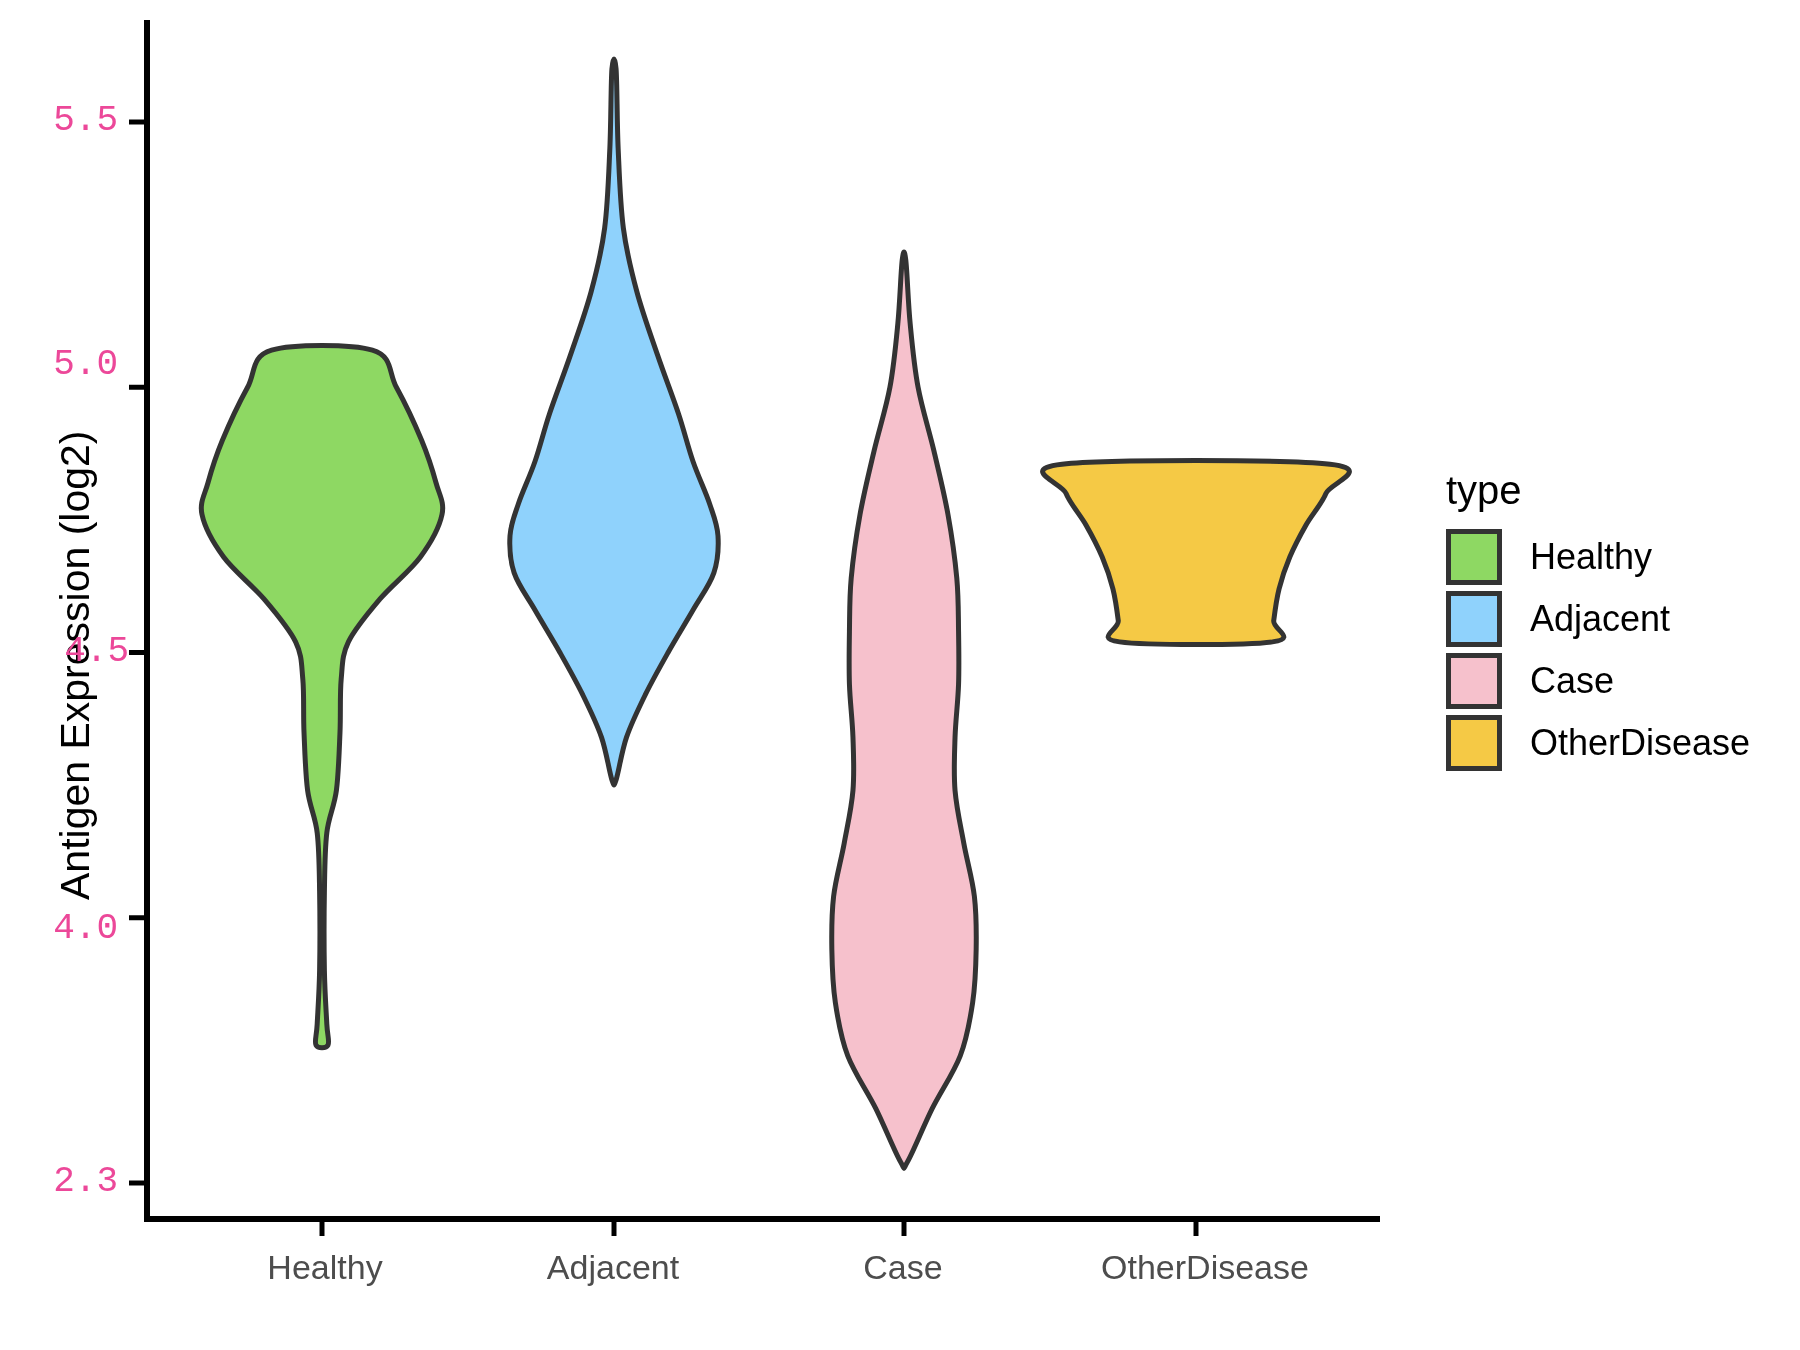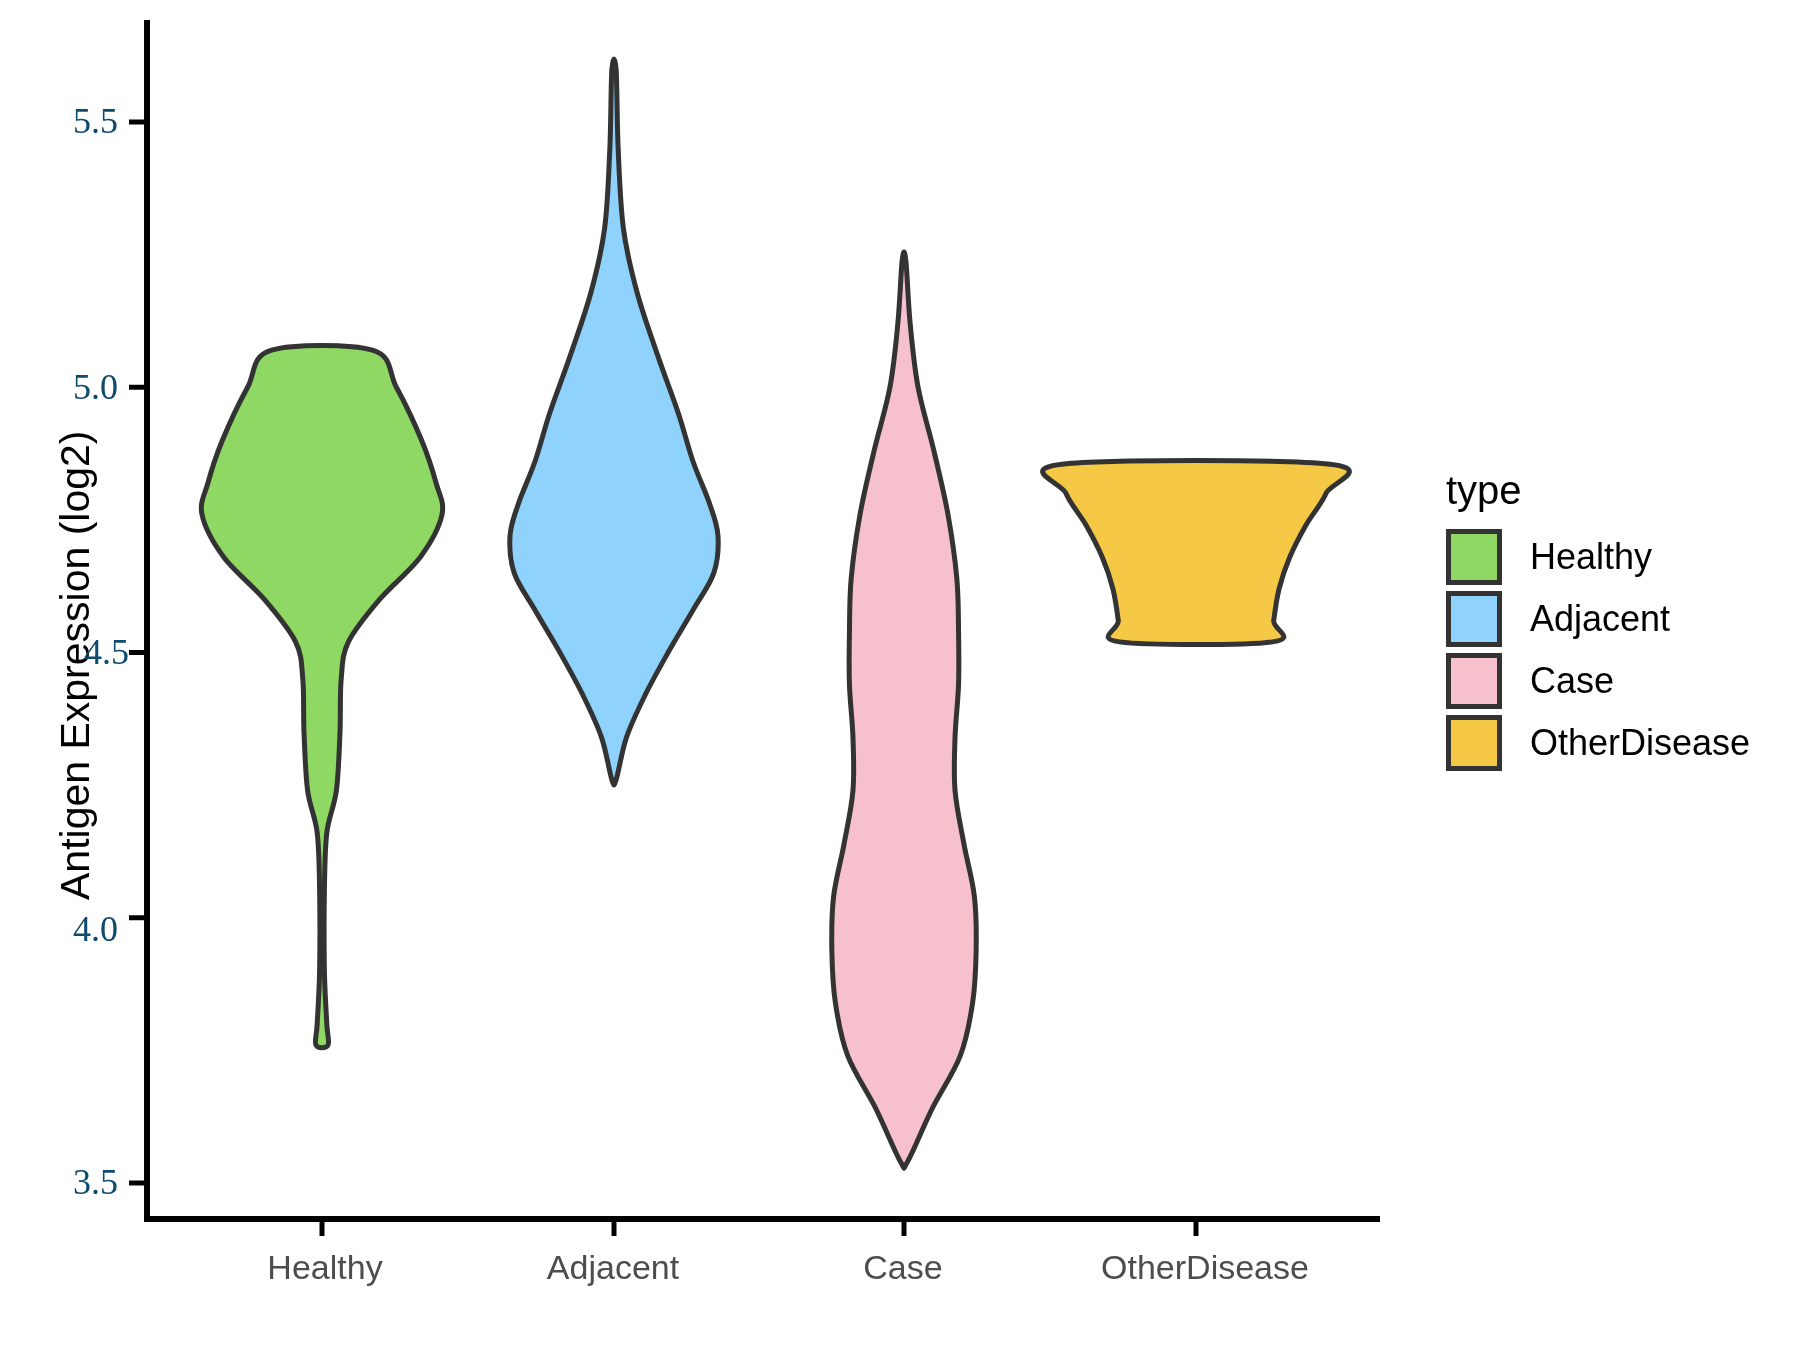--- a/index.html
+++ b/index.html
@@ -15,23 +15,23 @@
     white-space:nowrap;
   }
   #y-axis-title{
     left:0;top:0;
     transform-origin:0 0;
     transform:translate(52px,900px) rotate(-90deg);
     letter-spacing:0px;
   }
   .tick-label{
     position:absolute;
-    font-family:Liberation Serif, serif;
+    font-family:Liberation Mono, monospace;
     font-size:36px;
-    color:#0c4a6e;
+    color:#ec4899;
     text-align:right;
     white-space:nowrap;
   }
   .xtick-label{
     position:absolute;
     font-family:"Liberation Sans",sans-serif;
     font-size:34px;
     color:#4d4d4d;
     text-align:center;
     white-space:nowrap;
@@ -92,24 +92,24 @@
         <line x1="322" y1="1219" x2="322" y2="1236" stroke="#000000" stroke-width="5"></line>
         <line x1="614" y1="1219" x2="614" y2="1236" stroke="#000000" stroke-width="5"></line>
         <line x1="904" y1="1219" x2="904" y2="1236" stroke="#000000" stroke-width="5"></line>
         <line x1="1196" y1="1219" x2="1196" y2="1236" stroke="#000000" stroke-width="5"></line>
       </g>
   </svg>
 
   <div class="axis-title" id="y-axis-title">Antigen Expression (log2)</div>
 
   <div class="tick-label" style="left:0px;top:100px;width:118px;">5.5</div>
-  <div class="tick-label" style="left:0px;top:366px;width:118px;">5.0</div>
+  <div class="tick-label" style="left:0px;top:344px;width:118px;">5.0</div>
   <div class="tick-label" style="left:0px;top:631px;width:118px;margin-left:11px;">4.5</div>
   <div class="tick-label" style="left:0px;top:908px;width:118px;">4.0</div>
-  <div class="tick-label" style="left:0px;top:1161px;width:118px;">3.5</div>
+  <div class="tick-label" style="left:0px;top:1161px;width:118px;">2.3</div>
 
   <div class="xtick-label" style="left:205px;top:1248px;width:240px;">Healthy</div>
   <div class="xtick-label" style="left:493px;top:1248px;width:240px;">Adjacent</div>
   <div class="xtick-label" style="left:783px;top:1248px;width:240px;">Case</div>
   <div class="xtick-label" style="left:1055px;top:1248px;width:300px;">OtherDisease</div>
 
   <div id="legend">
     <div id="legend-title">type</div>
 
     <div class="legend-row">

